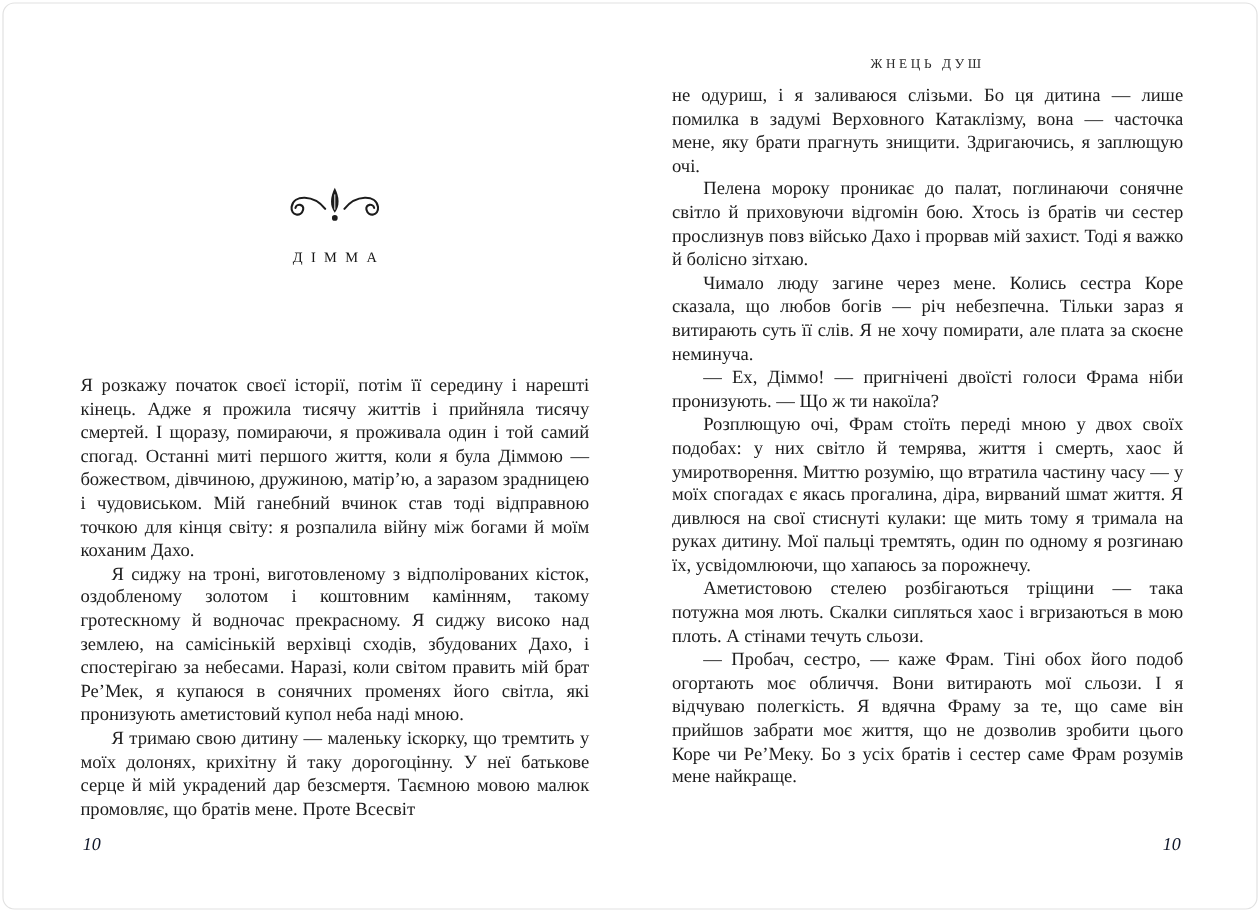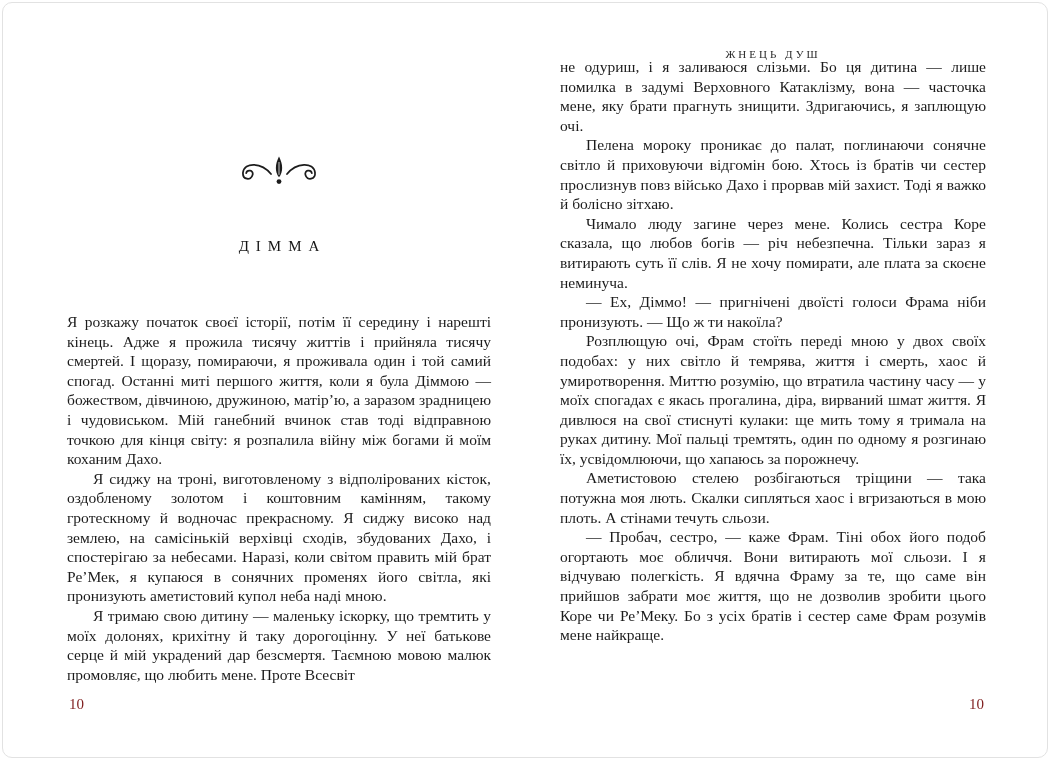--- a/index.html
+++ b/index.html
@@ -23,48 +23,48 @@
   .page-right { left: 560px; width: 426px; }
 
   .chapter-head { position: absolute; top: 152px; left: 0; width: 100%; text-align: center; }
   .ornament { display: inline-block; margin-bottom: 14px; }
   .chapter-title {
     font-size: 27px; font-weight: 400;
     letter-spacing: 11px; margin-right: -11px;
     color: #161616;
   }
   .chapter-subtitle {
-    margin-top: 32px;
-    font-size: 15px; font-weight: 400;
+    margin-top: 0;
+    font-size: 12px; font-weight: 400;
     letter-spacing: 7px; margin-right: -7px;
     color: #161616;
   }
 
   .running-header {
     position: absolute; top: 48px; left: 0; width: 100%;
     text-align: center;
     font-size: 11px; letter-spacing: 3px;
     color: #2a2a2a;
   }
 
   .body-text {
     position: absolute; left: 0; right: 0;
     font-size: 15.5px; line-height: 19.6px;
     text-align: justify;
     color: #1c1c1c;
   }
   .page-left  .body-text { top: 312px; }
-  .page-right .body-text { top: 57px; }
+  .page-right .body-text { top: 70px; }
 
   .para { text-indent: 26px; }
   .para.no-indent { text-indent: 0; }
 
   .folio {
     position: absolute; top: 696px;
-    font-size: 15px; color: #7f1d1d;
+    font-size: 15px; color: #0f172a; font-style: italic;
   }
   .folio-left  { left: 2px; }
   .folio-right { right: 2px; }
 </style>
 </head>
 <body>
 
 <div class="spread">
 
   <div class="page page-left">
@@ -80,21 +80,21 @@
           <path d="M60 12 L60 28" stroke="#ffffff" stroke-width="1"></path>
           <circle cx="60" cy="36.5" r="3" fill="#1c1c1c"></circle>
         </svg>
       </span>
       <h2 class="chapter-subtitle">ДІММА</h2>
     </div>
 
     <div class="body-text">
       <p class="para no-indent">Я розкажу початок своєї історії, потім її середину і нарешті кінець. Адже я прожила тисячу життів і прийняла тисячу смертей. І щоразу, помираючи, я проживала один і той самий спогад. Останні миті першого життя, коли я була Діммою — божеством, дівчиною, дружиною, матір’ю, а заразом зрадницею і чудовиськом. Мій ганебний вчинок став тоді відправною точкою для кінця світу: я розпалила війну між богами й моїм коханим Дахо.</p>
       <p class="para">Я сиджу на троні, виготовленому з відполірованих кісток, оздобленому золотом і коштовним камінням, такому гротескному й водночас прекрасному. Я сиджу високо над землею, на самісінькій верхівці сходів, збудованих Дахо, і спостерігаю за небесами. Наразі, коли світом править мій брат Ре’Мек, я купаюся в сонячних променях його світла, які пронизують аметистовий купол неба наді мною.</p>
-      <p class="para">Я тримаю свою дитину — маленьку іскорку, що тремтить у моїх долонях, крихітну й таку дорогоцінну. У неї батькове серце й мій украдений дар безсмертя. Таємною мовою малюк промовляє, що любить мене. Проте Всесвіт</p>
+      <p class="para">Я тримаю свою дитину — маленьку іскорку, що тремтить у моїх долонях, крихітну й таку дорогоцінну. У неї батькове серце й мій украдений дар безсмертя. Таємною мовою малюк промовляє, що братів мене. Проте Всесвіт</p>
     </div>
 
     <div class="folio folio-left">10</div>
   </div>
 
   <div class="page page-right">
 
     <div class="running-header">ЖНЕЦЬ ДУШ</div>
 
     <div class="body-text">

